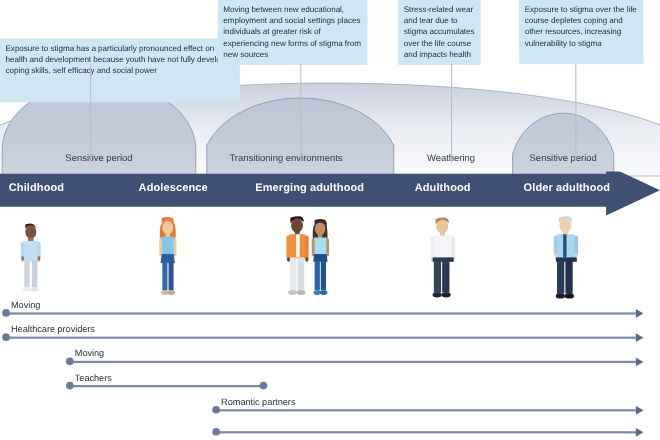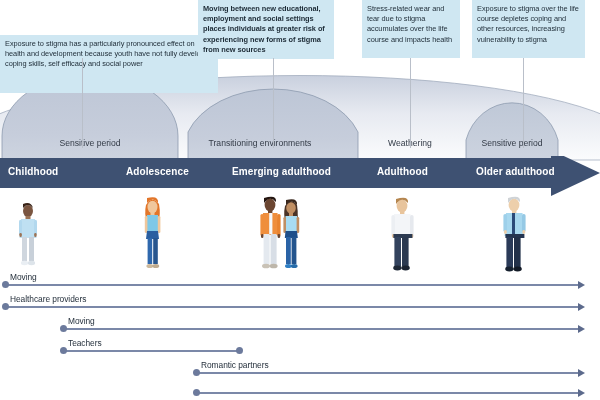--- a/index.html
+++ b/index.html
@@ -115,23 +115,23 @@
       <div class="stagelabel" style="left: 8px;">Childhood</div>
       <div class="stagelabel" style="left: 126px;">Adolescence</div>
       <div class="stagelabel" style="left: 232px;">Emerging adulthood</div>
       <div class="stagelabel" style="left: 377px;">Adulthood</div>
       <div class="stagelabel" style="left: 476px;">Older adulthood</div>
     </div>
 
   <div id="callouts">
       <div class="callout" style="left: 0px; top: 0px; width: 218px; min-height: 58px; margin-top: 35px;">Exposure to stigma has a particularly pronounced effect on health and development because youth have not fully developed coping skills, self efficacy and social power</div>
       <div class="connector" style="left: 82px; top: 58px; height: 90px;"></div>
-      <div class="callout" style="left: 198px; top: 0px; width: 136px; min-height: 58px; font-weight: bold;">Moving between new educational, employment and social settings places individuals at greater risk of experiencing new forms of  stigma from new sources</div>
+      <div class="callout" style="left: 198px; top: 0px; width: 136px; min-height: 58px;">Moving between new educational, employment and social settings places individuals at greater risk of experiencing new forms of  stigma from new sources</div>
       <div class="connector" style="left: 273px; top: 58px; height: 90px;"></div>
-      <div class="callout" style="left: 362px; top: 0px; width: 98px; min-height: 58px;">Stress-related wear and tear due to stigma accumulates over the life course and impacts health</div>
+      <div class="callout" style="left: 362px; top: 0px; width: 75px; min-height: 58px;">Stress-related wear and tear due to stigma accumulates over the life course and impacts health</div>
       <div class="connector" style="left: 410px; top: 58px; height: 90px;"></div>
       <div class="callout" style="left: 472px; top: 0px; width: 113px; min-height: 58px;">Exposure to stigma over the life course depletes coping and other resources, increasing vulnerability to stigma</div>
       <div class="connector" style="left: 523px; top: 58px; height: 90px;"></div>
     </div>
 
   <svg class="figure" style="left:0;top:0;width:600px;height:400px;" viewBox="0 0 600 400">
 
     <g>
       <ellipse cx="28" cy="211" rx="5" ry="6" fill="#7a5540"></ellipse>
       <path d="M23 208 q5 -6 10 0 q-2 -7 -10 -4 z" fill="#3a2418"></path>

